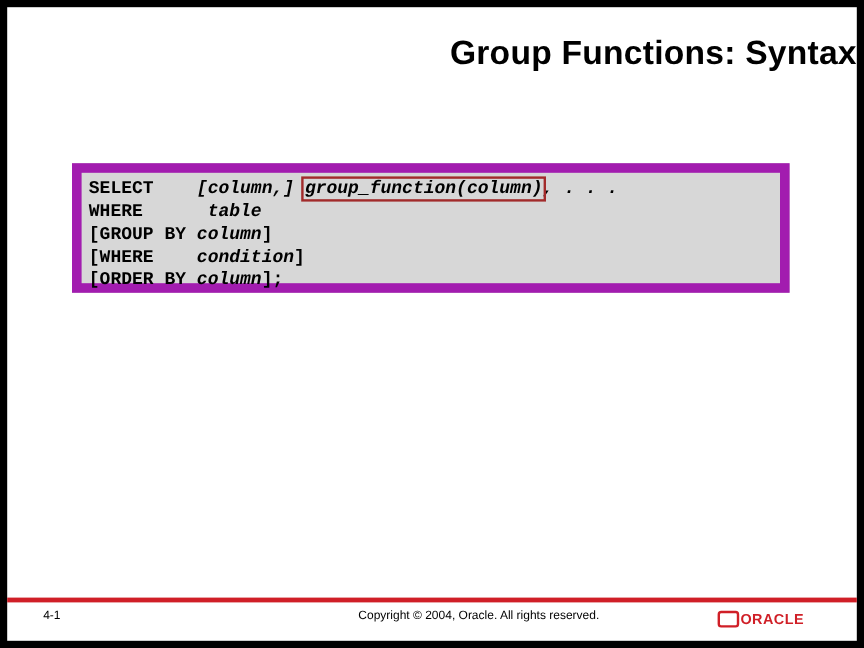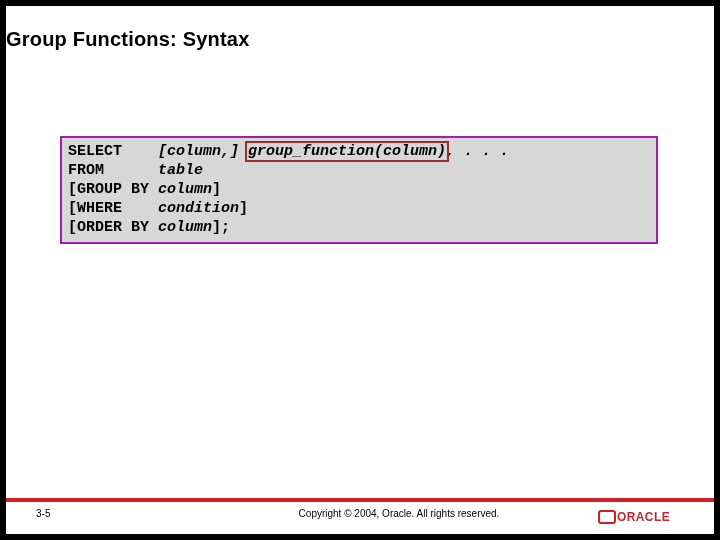--- a/index.html
+++ b/index.html
@@ -17,34 +17,34 @@
     top: 6px;
     width: 708px;
     height: 528px;
     background: #fff;
   }
   .title {
     position: absolute;
     top: 22px;
     left: 0;
     width: 100%;
-    text-align: left;
-    font-size: 20px;
+    text-align: right;
+    font-size: 28px;
     font-weight: bold;
     color: #000;
     letter-spacing: 0.2px;
   }
   .code-box {
     position: absolute;
     left: 54px;
     top: 130px;
     width: 598px;
     height: 108px;
     background: #d7d7d7;
-    border: 2px solid #a21caf;
+    border: 8px solid #a21caf;
     box-sizing: border-box;
     padding: 4px 6px 4px 6px;
     font-family: "Courier New", Courier, monospace;
     font-size: 15px;
     line-height: 19px;
     color: #000;
   }
   .code-line { white-space: pre; }
   .kw { font-weight: bold; font-style: normal; }
   .it { font-style: italic; font-weight: bold; }
@@ -116,28 +116,28 @@
 </style>
 </head>
 <body>
 
 <div class="slide">
 
   <div class="title">Group Functions: Syntax</div>
 
   <div class="code-box">
     <div class="code-line"><span class="kw">SELECT</span><span>    </span><span class="it">[column,]</span><span> </span><span class="hl-wrap"><span class="it">group_function(column)</span><span class="hl-border"></span></span><span class="it">, . . .</span></div>
-    <div class="code-line"><span class="kw">FROM</span><span>      </span><span class="it">table</span></div>
+    <div class="code-line"><span class="kw">WHERE</span><span>      </span><span class="it">table</span></div>
     <div class="code-line"><span class="kw">[GROUP BY</span><span> </span><span class="it">column</span><span class="punct">]</span></div>
     <div class="code-line"><span class="kw">[WHERE</span><span>    </span><span class="it">condition</span><span class="punct">]</span></div>
     <div class="code-line"><span class="kw">[ORDER BY</span><span> </span><span class="it">column</span><span class="punct">];</span></div>
   </div>
 
   <div class="footer-bar"></div>
 
-  <div class="page-num">3-5</div>
+  <div class="page-num">4-1</div>
   <div class="copyright">Copyright © 2004, Oracle.  All rights reserved.</div>
 
   <div class="logo">
     <span class="logo-box"></span><span class="logo-text">ORACLE</span>
   </div>
 
 </div>
 
 </body></html>

